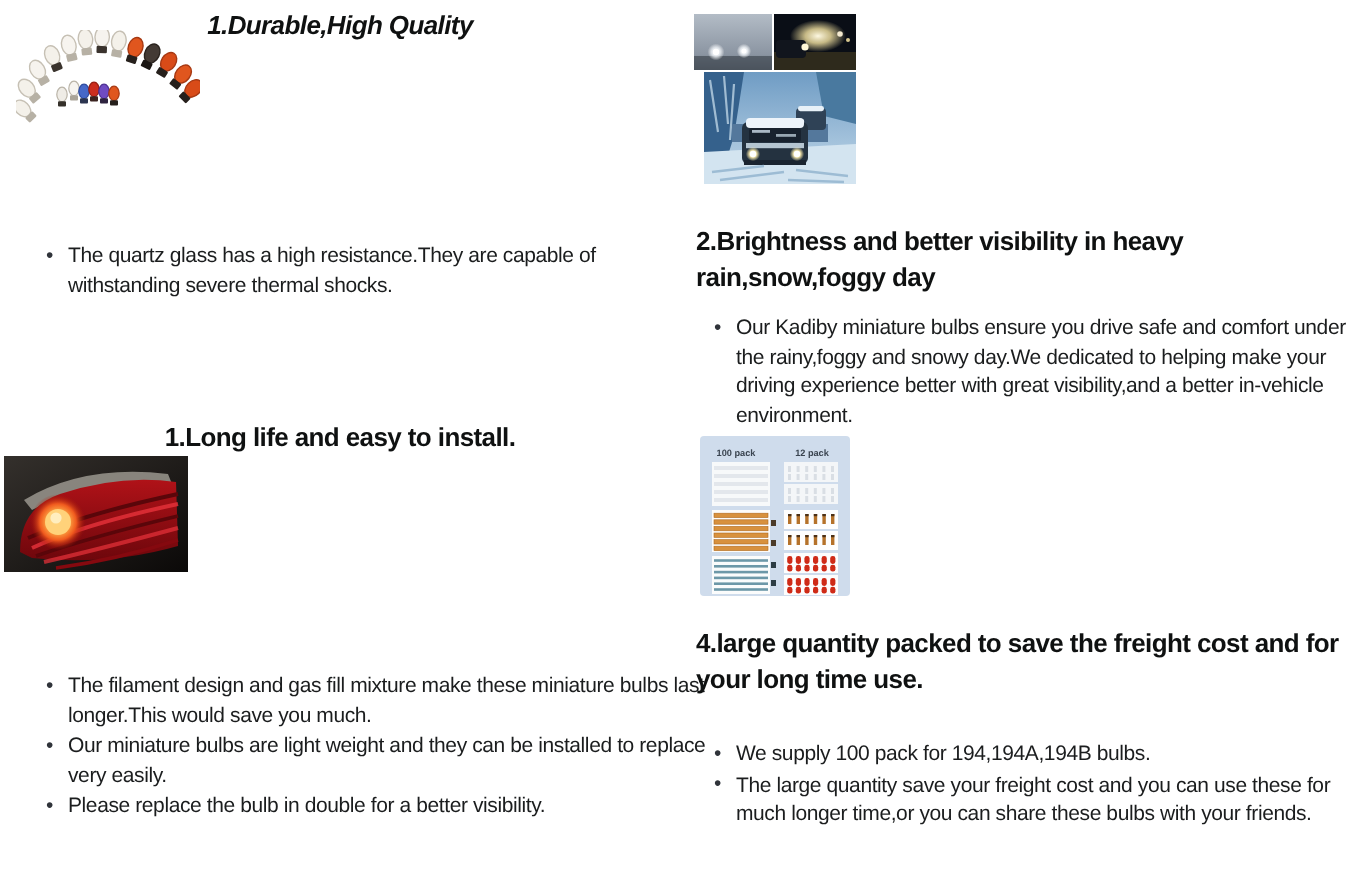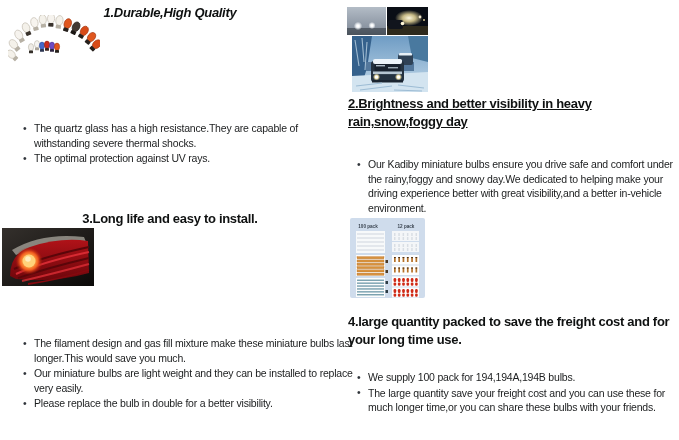--- a/index.html
+++ b/index.html
@@ -20,21 +20,21 @@
   }
   ul.bullets li{position:relative;padding-left:12px;margin:0 0 1px 0;overflow-wrap:break-word;}
   ul.bullets li::before{content:"\2022";position:absolute;left:1px;top:-0.5px;color:#30343a;}
   
   #s1-title{top:4px;left:0;width:340px;font-style:italic;}
   #s1-img{top:15px;left:8px;}
   #s1-bullets{top:105px;left:6px;width:318px;}
   #s2-imgA{top:7px;left:347px;}
   #s2-imgB{top:7px;left:387px;}
   #s2-imgC{top:36px;left:352px;}
-  #s2-title{top:95px;left:348px;width:327px;text-decoration:underline;}
+  #s2-title{top:112px;left:348px;width:327px;}
   #s2-bullets{top:141px;left:340px;width:332px;}
   #s3-title{top:210px;left:0;width:340px;}
   #s3-img{top:228px;left:2px;}
   #s3-bullets{top:320px;left:6px;width:334px;}
   #s4-img{top:218px;left:350px;}
   #s4-title{top:313px;left:348px;width:328px;}
   #s4-bullets{top:354px;left:340px;width:332px;}
   svg{display:block;}
 </style>
 </head>
@@ -121,21 +121,20 @@
         <rect x="-2" y="1.6" width="4" height="2.6" rx="0.5" fill="#2e2440"></rect>
       </g>
     <g transform="translate(49,33.5)">
         <ellipse cx="0" cy="-1.8" rx="2.6" ry="3.6" fill="#e0561e" stroke="#a63812" stroke-width="0.6"></ellipse>
         <rect x="-2" y="1.6" width="4" height="2.6" rx="0.5" fill="#26201c"></rect>
       </g>
   </svg>
 
   <ul class="abs bullets" id="s1-bullets">
     <li>The quartz glass has a high resistance.They are capable of withstanding severe thermal shocks.</li>
-    <li>The optimal protection against UV rays.</li>
   </ul>
 
   <svg class="abs" id="s2-imgA" width="39" height="28" viewBox="0 0 39 28" aria-hidden="true">
     <defs>
       <linearGradient id="fogbg" x1="0" y1="0" x2="0" y2="1">
         <stop offset="0" stop-color="#b3bcc6"></stop>
           <stop offset="0.72" stop-color="#8b95a2"></stop>
           <stop offset="1" stop-color="#5d6671"></stop>
       </linearGradient>
       <radialGradient id="hlglow">
@@ -206,21 +205,21 @@
 
     <path d="M4,50 L30,47 M8,54 L40,50 M46,49 L72,52 M42,54 L70,55" stroke="#9dbcd4" stroke-width="1.2" fill="none"></path>
   </svg>
 
   <h2 class="abs sec-title" id="s2-title">2.Brightness and better visibility in heavy rain,snow,foggy day</h2>
 
   <ul class="abs bullets" id="s2-bullets">
     <li>Our Kadiby miniature bulbs ensure you drive safe and comfort under the rainy,foggy and snowy day.We dedicated to helping make your driving experience better with great visibility,and a better in-vehicle environment.</li>
   </ul>
 
-  <h2 class="abs sec-title center" id="s3-title">3.Long life and easy to install.</h2>
+  <h2 class="abs sec-title center" id="s3-title">1.Long life and easy to install.</h2>
 
   <svg class="abs" id="s3-img" width="92" height="58" viewBox="0 0 92 58" aria-hidden="true">
     <defs>
       <linearGradient id="tlbg" x1="0" y1="0" x2="1" y2="1">
         <stop offset="0" stop-color="#34302c"></stop>
           <stop offset="1" stop-color="#0b0908"></stop>
       </linearGradient>
       <linearGradient id="lens" x1="0" y1="0" x2="0" y2="1">
         <stop offset="0" stop-color="#b01218"></stop>
           <stop offset="1" stop-color="#6e070c"></stop>

